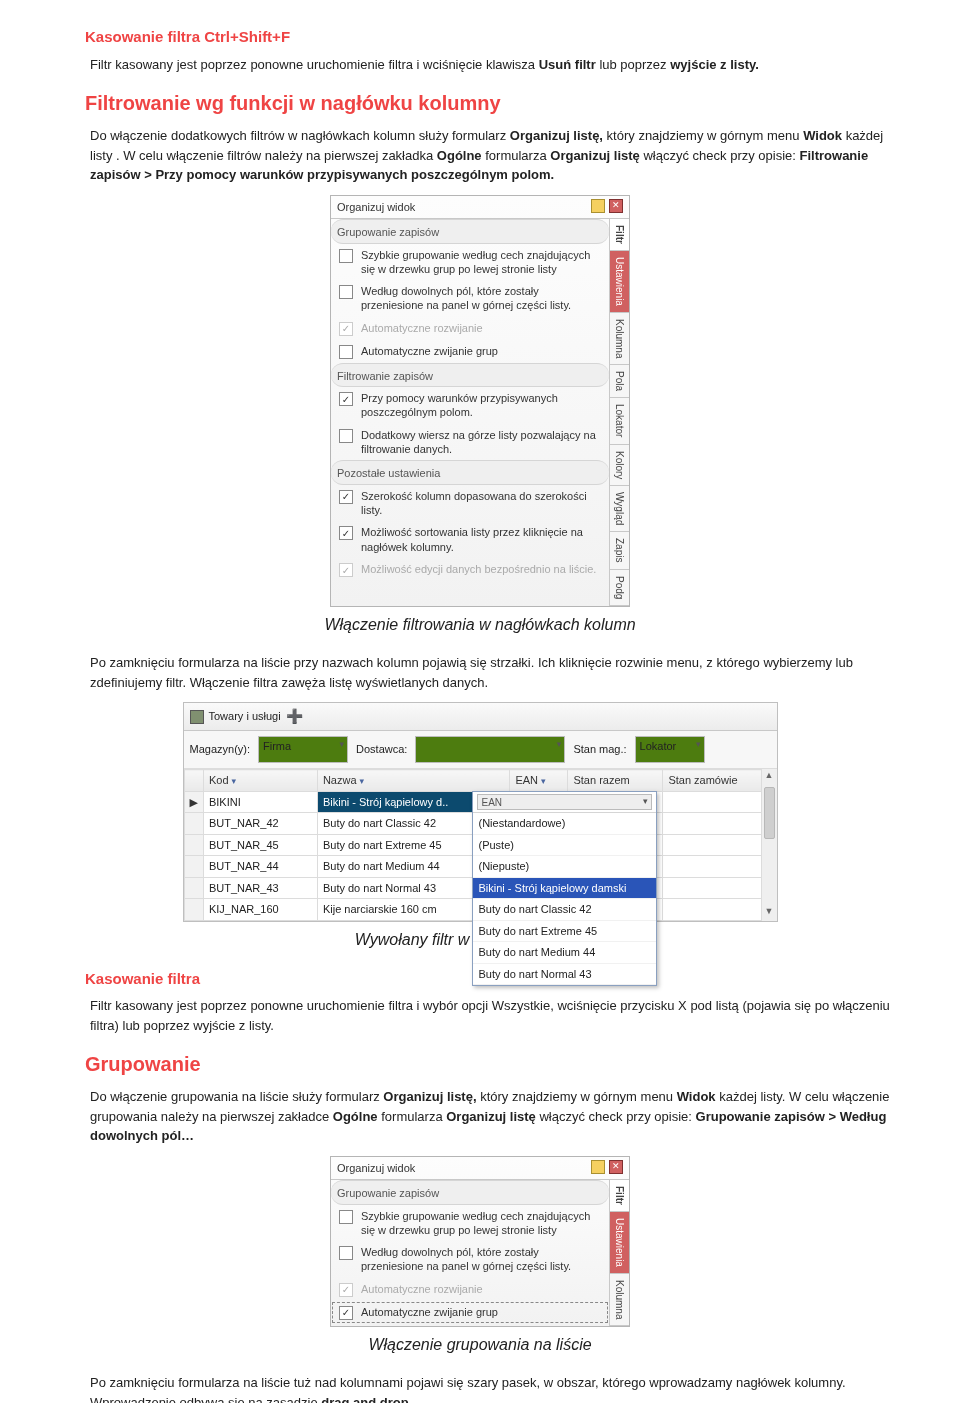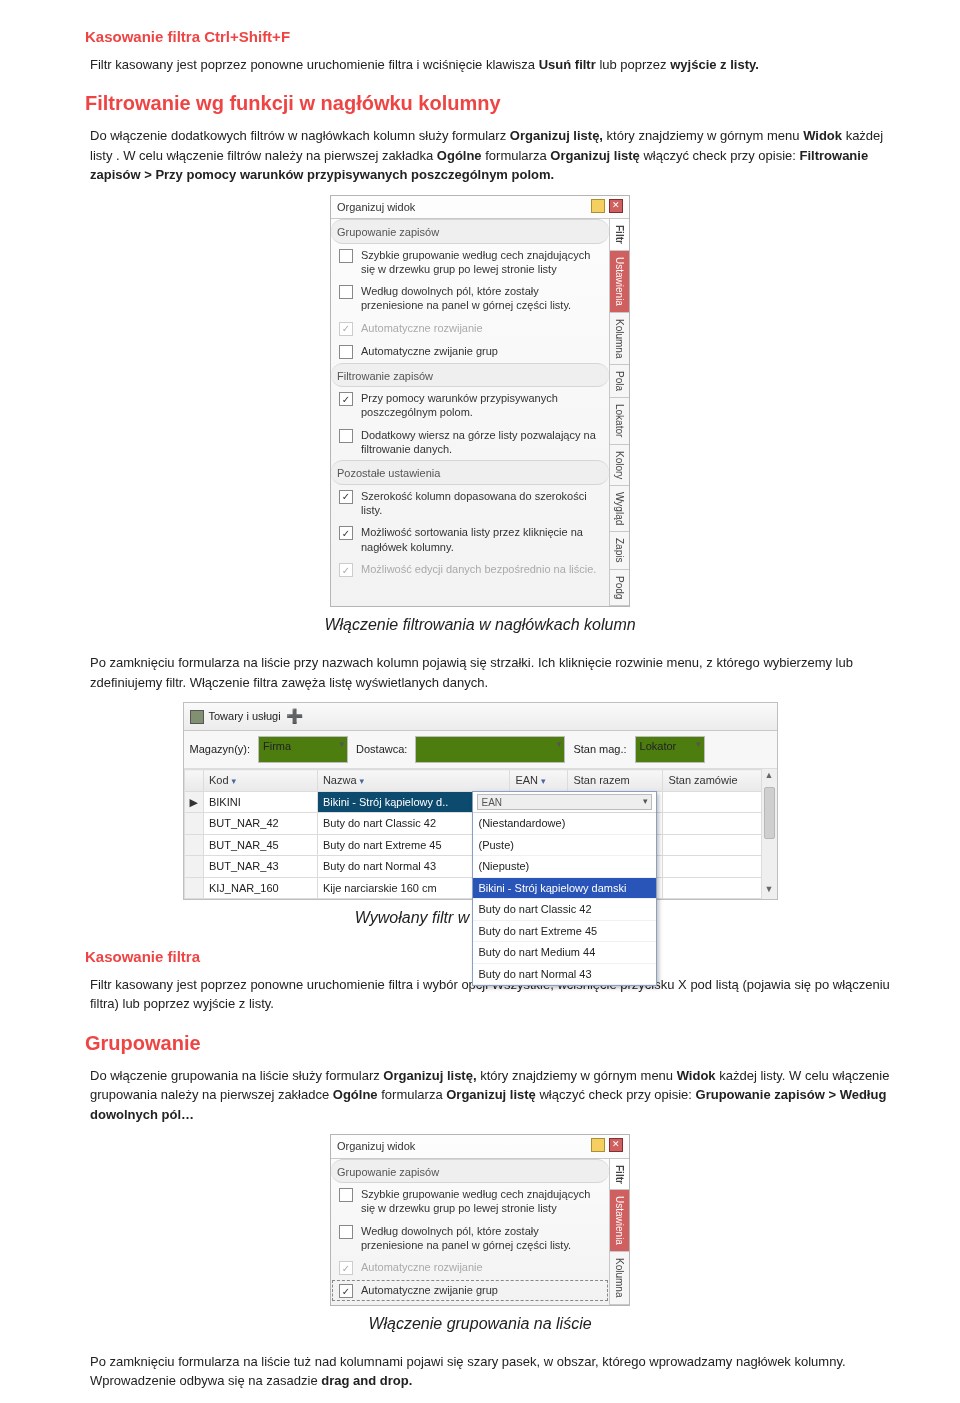--- a/index.html
+++ b/index.html
@@ -247,20 +247,28 @@
         <tr>
               <td class="ind"></td>
               <td>BUT_NAR_45</td>
               <td>Buty do nart Extreme 45</td>
               <td></td>
               <td></td>
               <td></td>
             </tr>
         <tr>
               <td class="ind"></td>
+              <td>BUT_NAR_44</td>
+              <td>Buty do nart Medium 44</td>
+              <td></td>
+              <td></td>
+              <td></td>
+            </tr>
+        <tr>
+              <td class="ind"></td>
               <td>BUT_NAR_43</td>
               <td>Buty do nart Normal 43</td>
               <td></td>
               <td></td>
               <td></td>
             </tr>
         <tr>
               <td class="ind"></td>
               <td>KIJ_NAR_160</td>
               <td>Kije narciarskie 160 cm</td>

